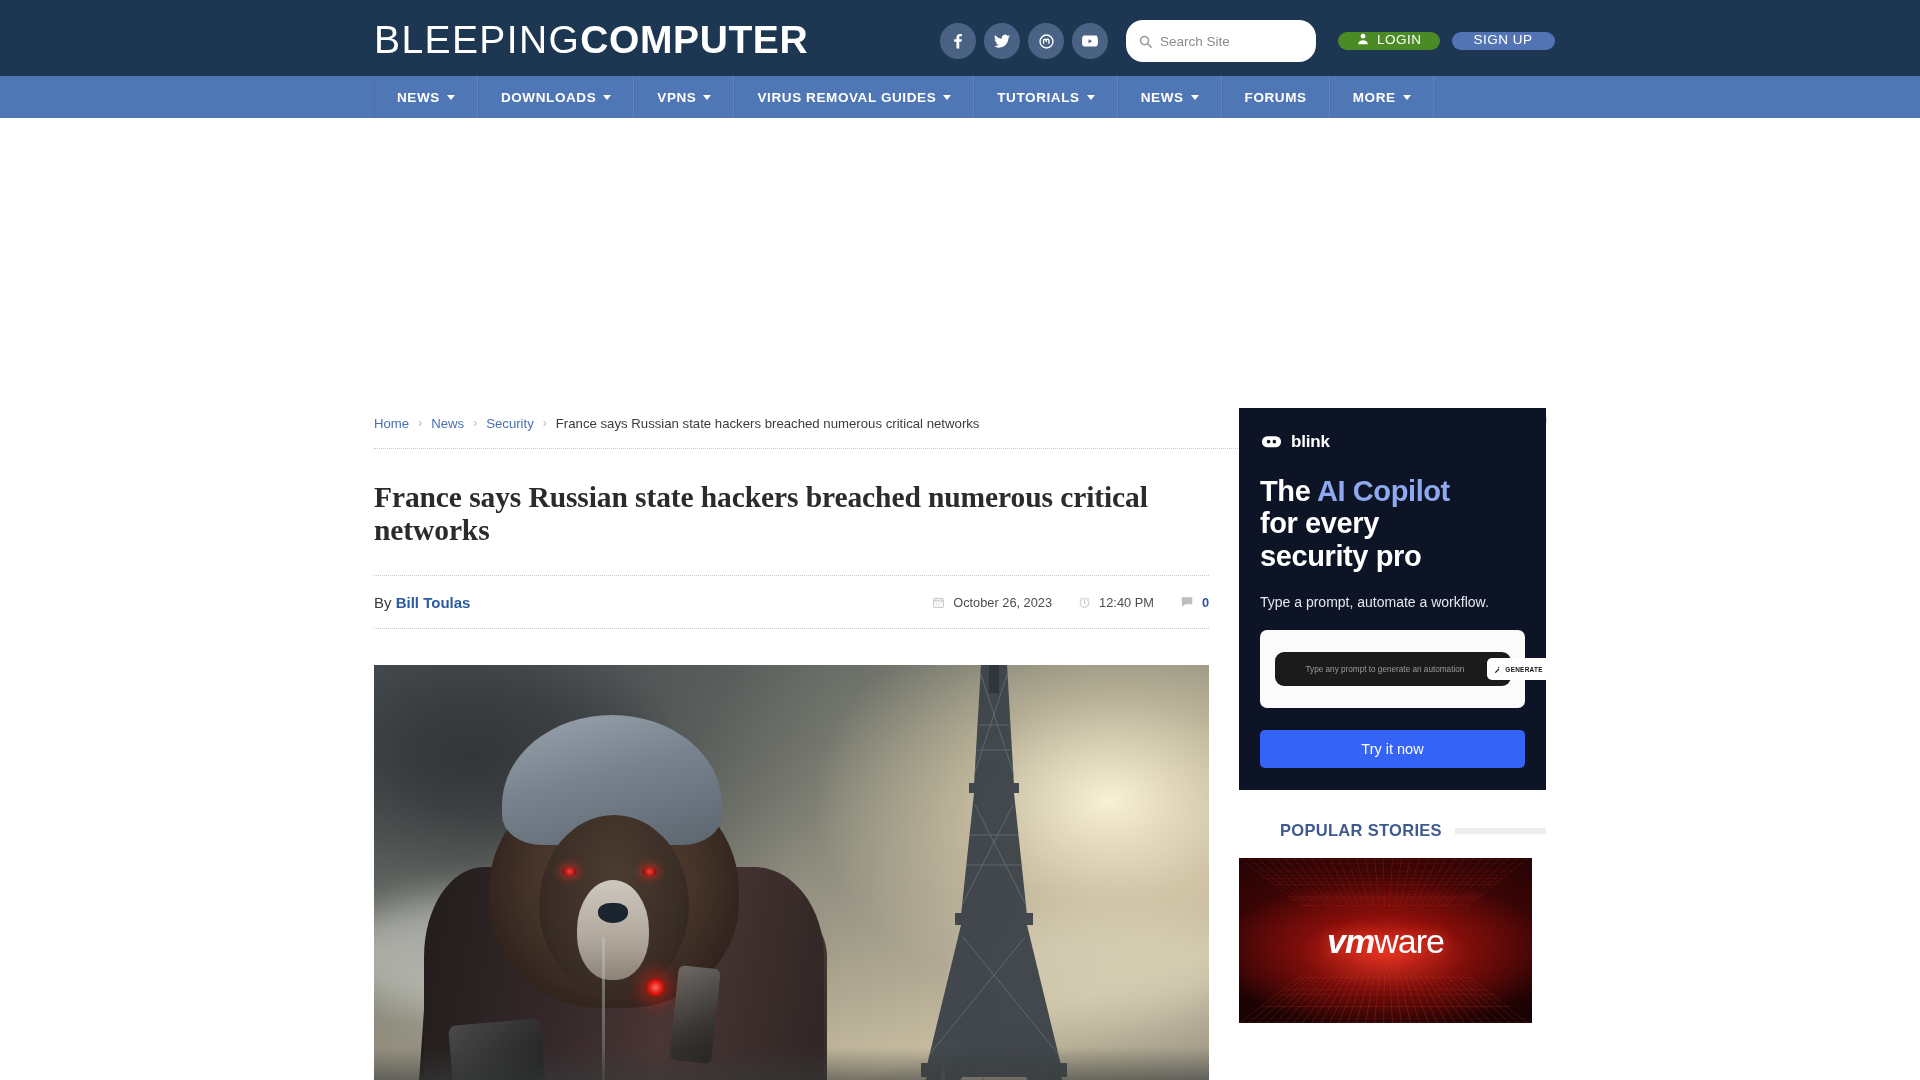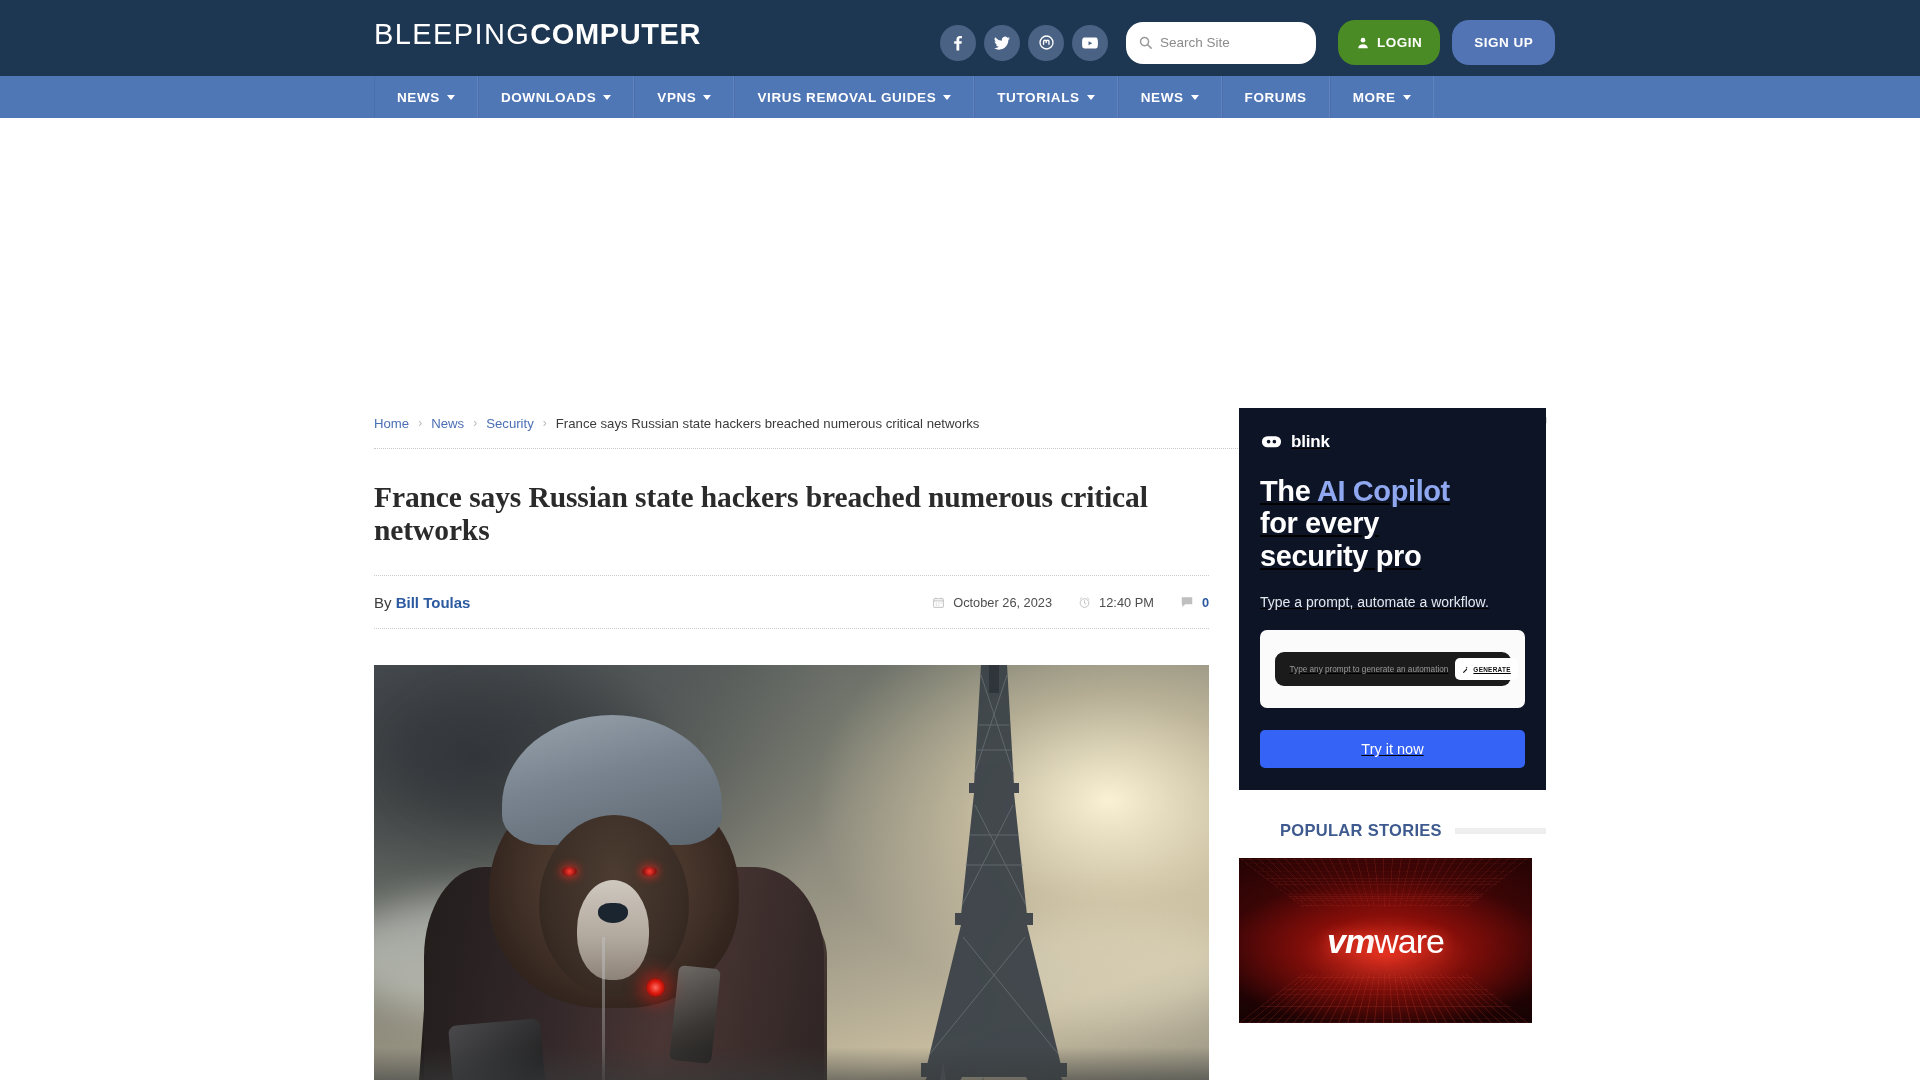--- a/index.html
+++ b/index.html
@@ -15,21 +15,21 @@
     height: 76px;
     background: #1d3651;
     display: flex;
     align-items: center;
     position: relative;
   }
   .logo {
     position: absolute;
     left: 374px;
     top: 18px;
-    font-size: 29px;
+    font-size: 39px;
     letter-spacing: 0.2px;
     color: #ffffff;
     white-space: nowrap;
   }
   .logo .thin { font-weight: 300; letter-spacing: 1.4px; }
   .logo .bold { font-weight: 700; letter-spacing: 0.6px; }
 
   .header-right {
     position: absolute;
     left: 940px;
@@ -61,26 +61,26 @@
     border: none; outline: none;
     font-size: 13.5px;
     font-family: "Liberation Sans", sans-serif;
     color: #555;
     width: 100%;
     background: transparent;
   }
   .searchbox input::placeholder { color: #8b8b8b; }
 
   .btn-login, .btn-signup {
-    height: 45px;
+    height: 18px;
     border-radius: 17px;
-    display: flex; align-items: center; justify-content: center;
+    display: flex; align-items: flex-start; justify-content: center;
     color: #fff;
     font-size: 13.5px;
-    font-weight: 700;
+    font-weight: 400;
     letter-spacing: 0.5px;
     cursor: pointer;
     white-space: nowrap;
   }
   .btn-login  { background: #4b8b25; padding: 0 18px; margin-left: 22px; }
   .btn-signup { background: #5274b4; padding: 0 22px; margin-left: 12px; }
   .btn-login svg { margin-right: 7px; }
 
   
   .nav {
@@ -323,21 +323,20 @@
   }
 
   
   .blink-ad {
     background: #0d1425;
     width: 307px;
     height: 382px;
     padding: 22px 21px 20px 21px;
     position: relative;
     cursor: pointer;
-    text-decoration: underline;
   }
   .blink-logo { display: flex; align-items: center; gap: 8px; }
   .blink-logo-txt {
     color: #ffffff;
     font-size: 17px;
     font-weight: 700;
     letter-spacing: -0.2px;
   }
   .blink-head {
     margin-top: 22px;
@@ -359,21 +358,21 @@
     border-radius: 7px;
     height: 78px;
     display: flex; align-items: center; justify-content: center;
   }
   .blink-prompt {
     background: #1b1b1c;
     border-radius: 9px;
     width: 236px; height: 34px;
     display: flex; align-items: center;
     padding: 0 5px 0 8px;
-    gap: 7px;
+    gap: 23px;
   }
   .prompt-text {
     color: #9b9b9b;
     font-size: 8.2px;
     flex: 1;
     white-space: nowrap;
   }
   .gen-btn {
     background: #ffffff;
     border-radius: 5px;

